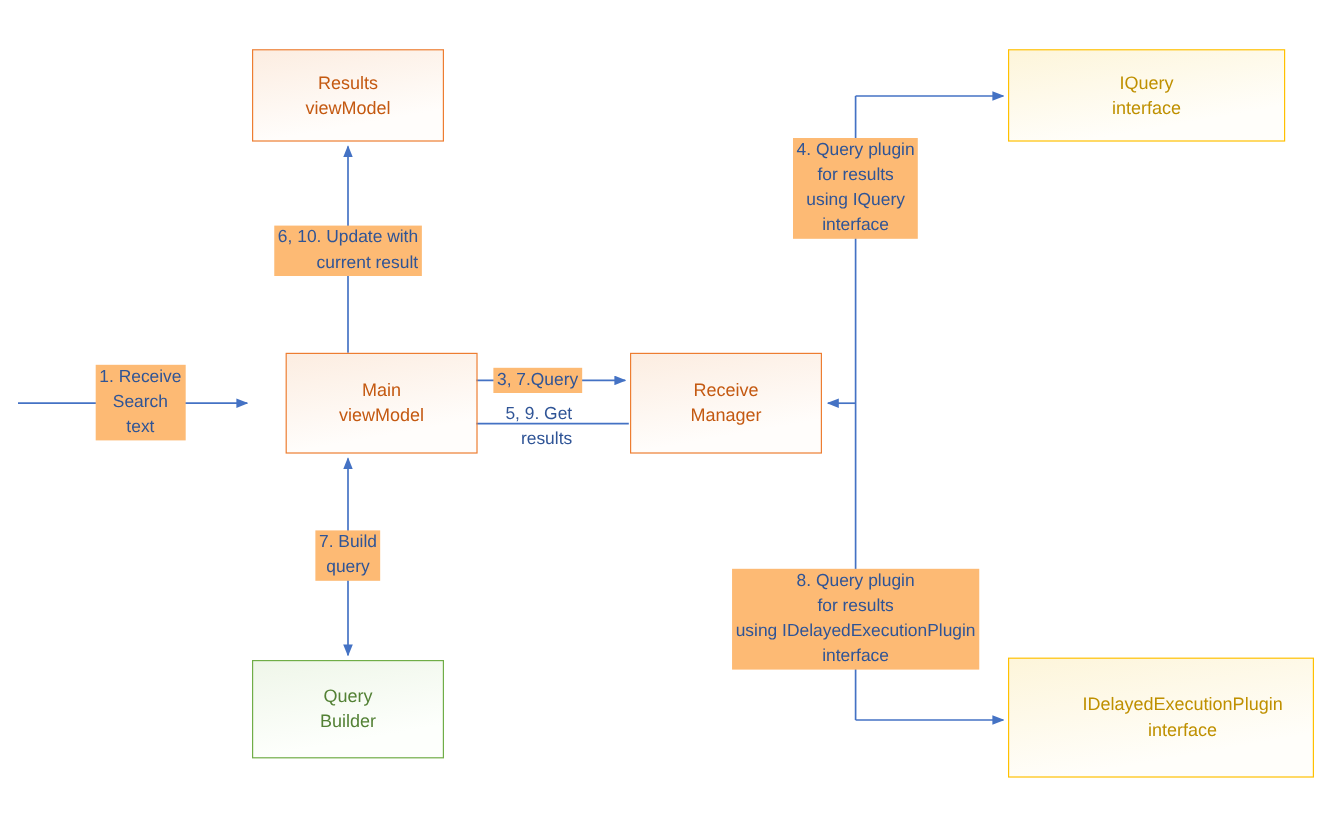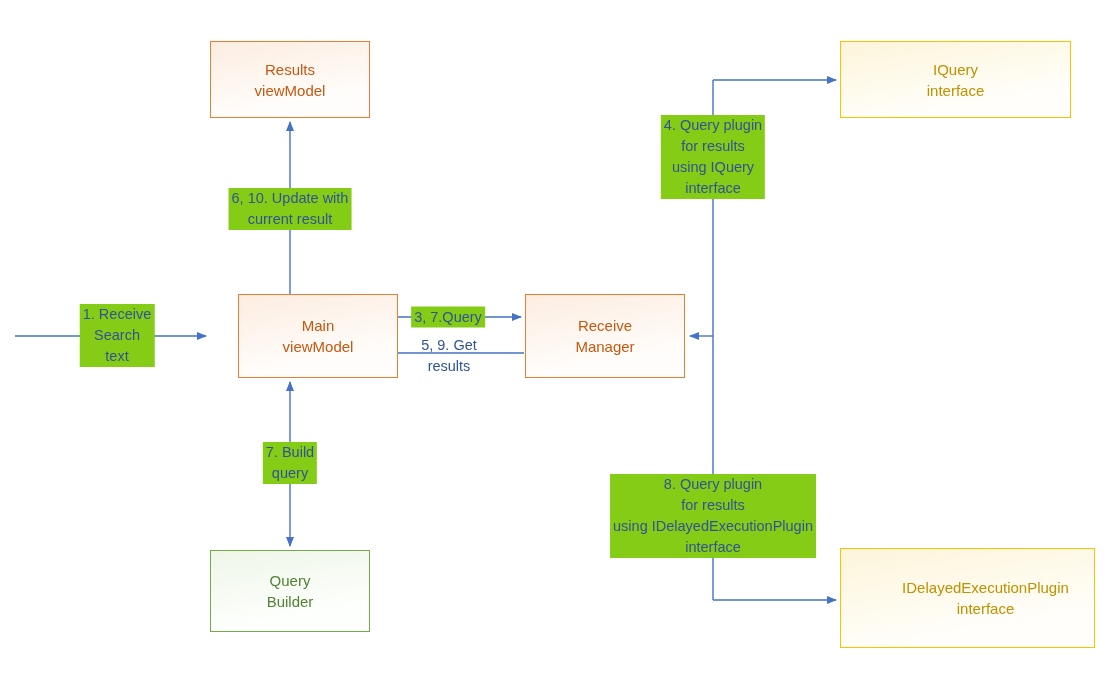--- a/index.html
+++ b/index.html
@@ -43,22 +43,22 @@
   .lbl {
     position: absolute;
     z-index: 3;
     color: #2F5496;
     font-size: 14.5px;
     line-height: 21px;
     text-align: center;
     white-space: pre-line;
     transform: translateX(-50%);
   }
-  .lbl.bg { background: #84cc16; padding: 0 3px; }
-  .lbl.mid { transform: translate(-50%, -50%); }
+  .lbl.bg { background: #fdba74; padding: 0 3px; }
+  .lbl.mid { transform: translate(-50%, -50%); text-align: right; }
 </style>
 </head>
 <body>
 
 <div class="canvas">
 
   <svg class="wires" width="1113" height="699" viewBox="0 0 1113 699">
     <defs>
       <marker id="ah" viewBox="0 0 10 8" markerWidth="10" markerHeight="8" refX="9" refY="4" orient="auto-start-reverse" markerUnits="userSpaceOnUse">
         <path d="M0,0 L10,4 L0,8 Z" fill="#4472C4"></path>
@@ -104,21 +104,21 @@
 
   <div class="box gold" style="left:840px; top:548px; width:255px; height:100px;padding-left:36px;">
     <span>IDelayedExecutionPlugin
 interface</span>
   </div>
 
   <div class="lbl bg" style="left:117px; top:304px;">1. Receive
 Search
 text</div>
 
-  <div class="lbl bg" style="left:290px; top:188px;">6, 10. Update with
+  <div class="lbl bg" style="left:290px; top:188px;text-align:right;">6, 10. Update with
 current result</div>
 
   <div class="lbl bg mid" style="left:448px; top:317px;">3, 7.Query</div>
 
   <div class="lbl mid" style="left:449px; top:356px;">5, 9. Get
 results</div>
 
   <div class="lbl bg" style="left:290px; top:442px;">7. Build
 query</div>
 

